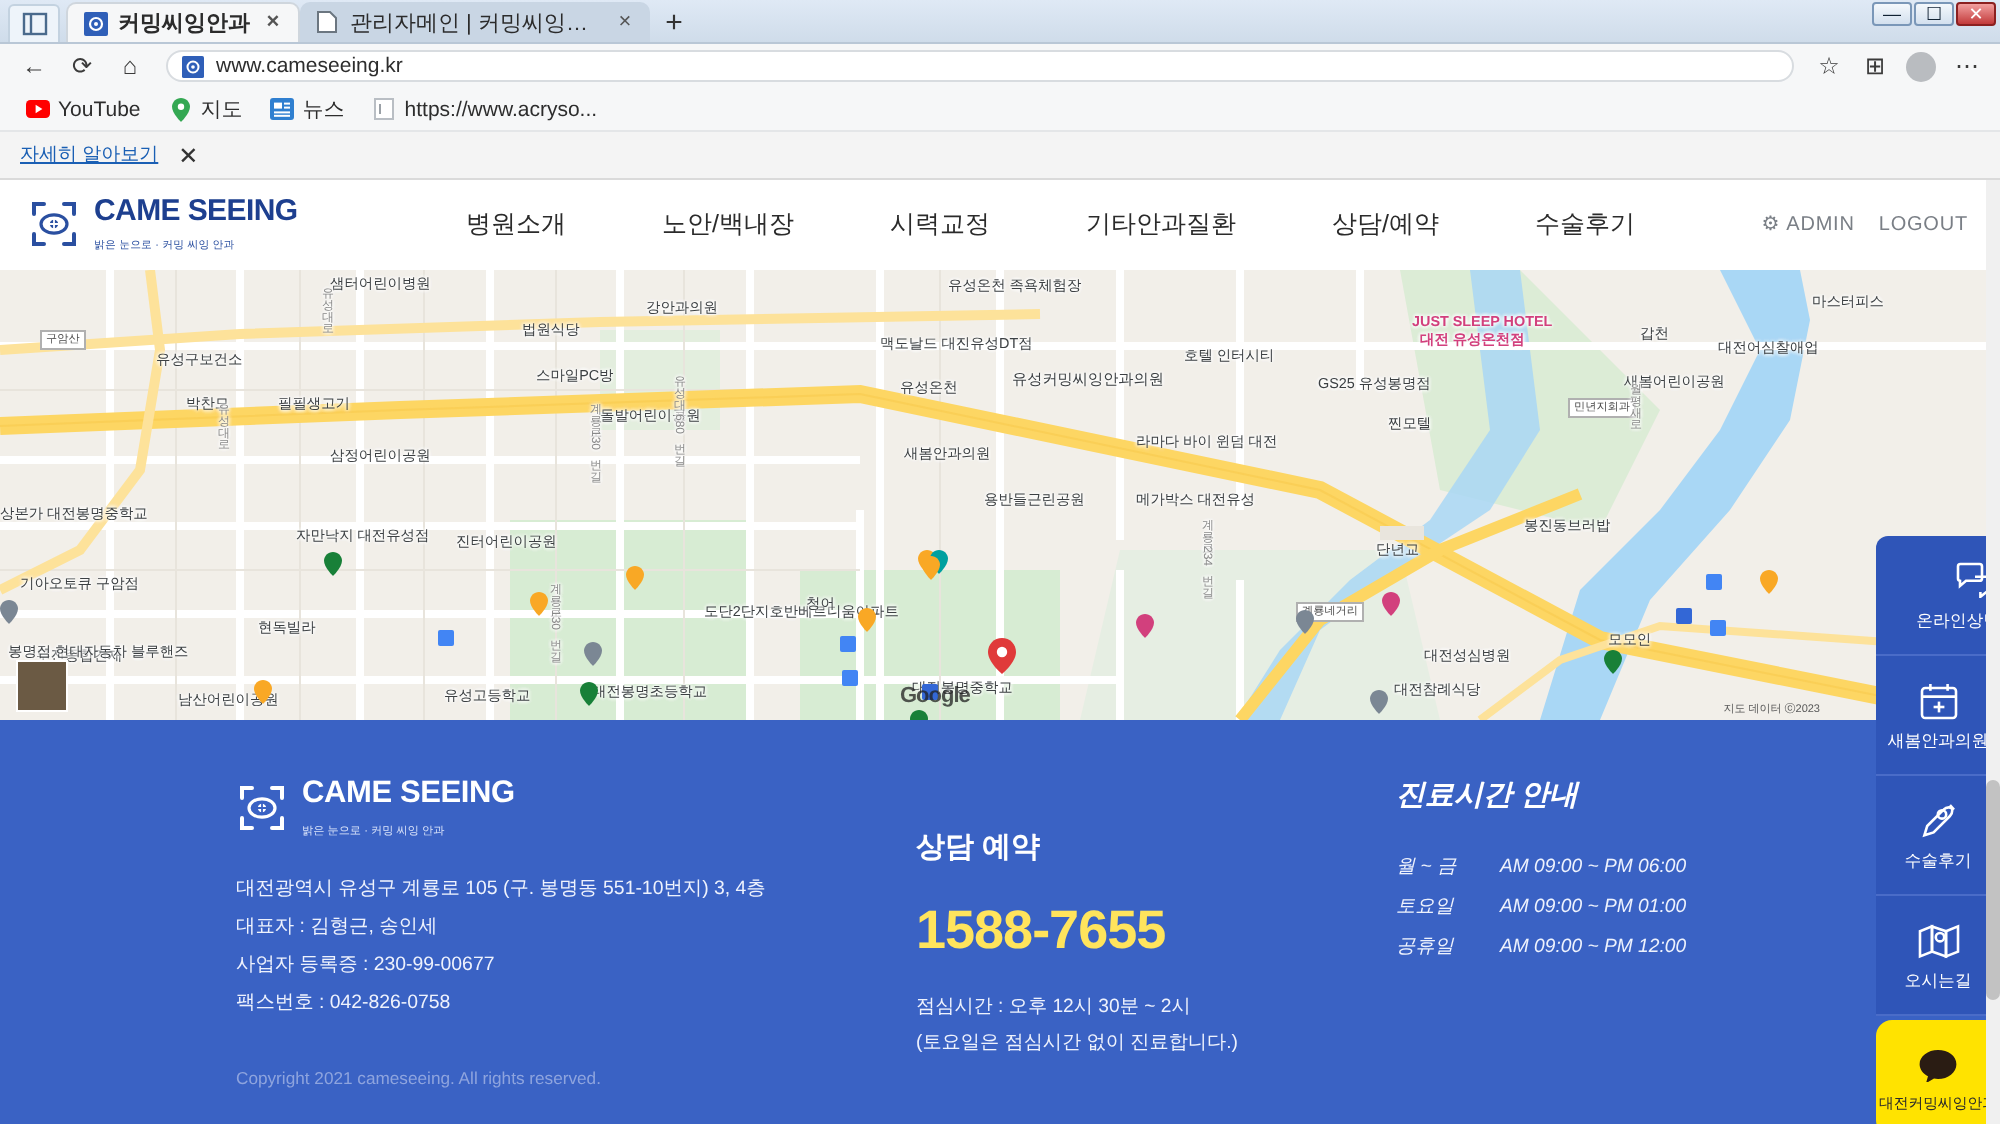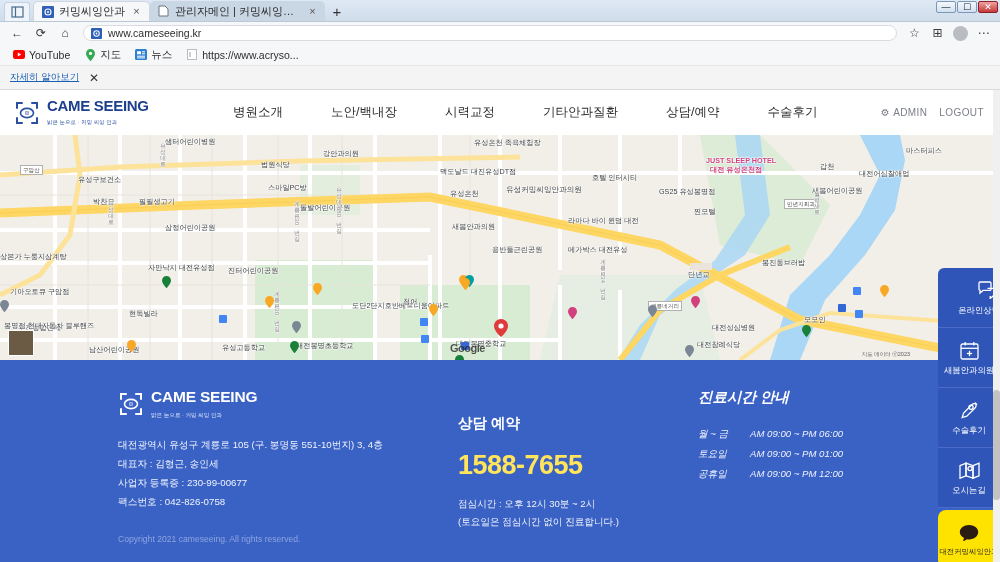--- a/index.html
+++ b/index.html
@@ -22,21 +22,21 @@
   .sys-icon {
     width:26px;height:19px;margin-right:3px;display:flex;align-items:center;justify-content:center;
     background:#eef4fa;border:1px solid #c3d2e0;border-bottom:none;border-radius:3px 3px 0 0;
   }
   .sys-icon svg{display:block;}
   .tab {
     display:flex;align-items:center;gap:5px;height:20px;padding:0 6px 0 8px;
     border-radius:5px 5px 0 0; font-size:11px; white-space:nowrap;
     max-width:175px; position:relative;
   }
-  .tab.active { background:#f6f7f8; border:1px solid #cfd6dd; border-bottom:none; }
+  .tab.active { background:#f6f7f8; border:1px solid #cfd6dd; border-bottom:none;font-weight:bold; }
   .tab.inactive { background:#c9d6e4; }
   .tab .favicon { width:12px;height:12px;flex:none; }
   .tab .tlabel { overflow:hidden;text-overflow:ellipsis;flex:1; color:#2b2b2b; }
   .tab .tclose { width:13px;height:13px;flex:none;display:flex;align-items:center;justify-content:center;
                  font-size:11px;color:#555;line-height:1; }
   .newtab { width:20px;height:20px;display:flex;align-items:center;justify-content:center;
             font-size:15px;color:#333;margin-left:2px; }
   .wincontrols { display:flex; align-items:center; position:absolute; right:2px; top:1px; gap:1px; }
   .wbtn { width:20px;height:12px;border:1px solid #7a97b8;border-radius:2px;
           background:linear-gradient(#f4f8fc,#d3e0ee);display:flex;align-items:center;justify-content:center;
@@ -357,21 +357,21 @@
         <div class="mlabel poi" style="left:78px;top:40px">유성구보건소</div>
         <div class="mlabel boxed" style="left:20px;top:30px">구암산</div>
         <div class="mlabel poi" style="left:93px;top:62px">박찬모</div>
         <div class="mlabel poi" style="left:139px;top:62px">필필생고기</div>
         <div class="mlabel poi" style="left:165px;top:2px">샘터어린이병원</div>
         <div class="mlabel poi" style="left:261px;top:25px">법원식당</div>
         <div class="mlabel poi" style="left:323px;top:14px">강안과의원</div>
         <div class="mlabel poi" style="left:268px;top:48px">스마일PC방</div>
         <div class="mlabel poi" style="left:300px;top:68px">돌발어린이공원</div>
         <div class="mlabel poi" style="left:165px;top:88px">삼정어린이공원</div>
-        <div class="mlabel poi" style="left:0px;top:117px">상본가 누룽지삼계탕</div>
+        <div class="mlabel poi" style="left:0px;top:117px">상본가 대전봉명중학교</div>
         <div class="mlabel poi" style="left:148px;top:128px">자만낙지 대전유성점</div>
         <div class="mlabel poi" style="left:228px;top:131px">진터어린이공원</div>
         <div class="mlabel poi" style="left:10px;top:152px">기아오토큐 구암점</div>
         <div class="mlabel poi" style="left:129px;top:174px">현독빌라</div>
         <div class="mlabel poi" style="left:18px;top:188px">무진종합건재</div>
         <div class="mlabel poi" style="left:89px;top:210px">남산어린이공원</div>
         <div class="mlabel poi" style="left:222px;top:208px">유성고등학교</div>
         <div class="mlabel poi" style="left:474px;top:3px">유성온천 족욕체험장</div>
         <div class="mlabel poi" style="left:440px;top:32px">맥도날드 대진유성DT점</div>
         <div class="mlabel poi" style="left:450px;top:54px">유성온천</div>

